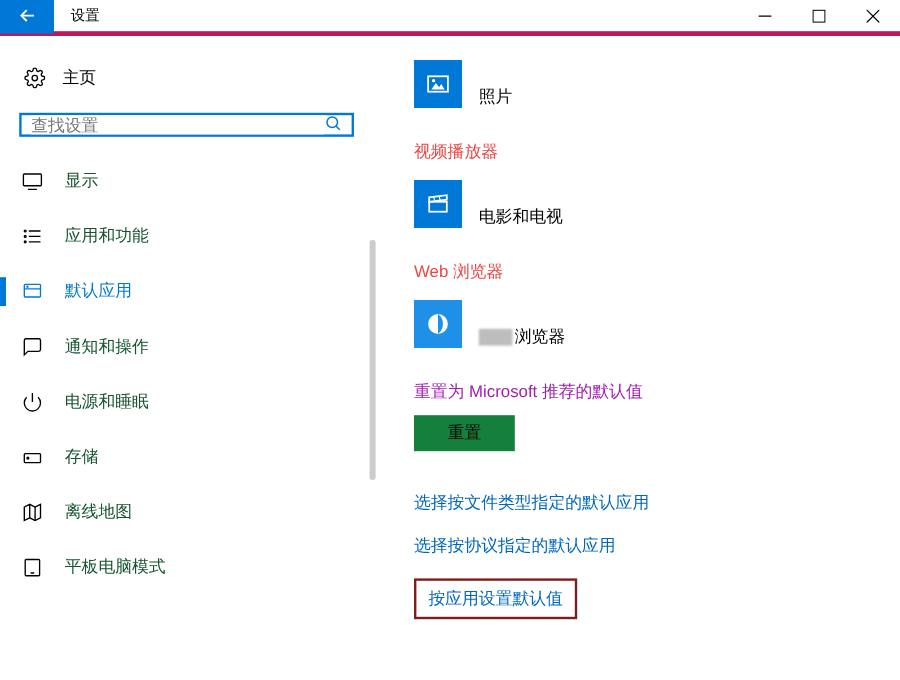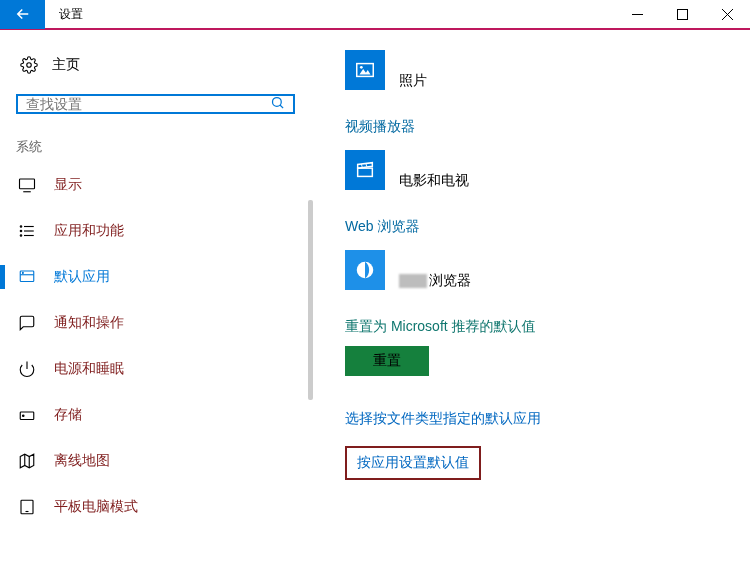--- a/index.html
+++ b/index.html
@@ -9,21 +9,21 @@
     background: #fff;
     width: 750px;
     height: 567px;
     overflow: hidden;
     position: relative;
   }
   .titlebar {
     height: 30px;
     display: flex;
     align-items: center;
-    border-bottom: 2px solid #be185d;
+    border-bottom: 4px solid #be185d;
   }
   .back-btn {
     width: 45px;
     height: 30px;
     background: #0078d7;
     color: #fff;
     display: flex;
     align-items: center;
     justify-content: center;
     font-size: 18px;
@@ -83,21 +83,21 @@
   .group-label {
     color: #666;
     font-size: 13px;
     padding: 10px 4px 6px;
   }
   .nav-item {
     display: flex;
     align-items: center;
     gap: 18px;
     padding: 14px 10px 14px 6px;
-    color: #7f1d1d;
+    color: #14532d;
     cursor: pointer;
   }
   .nav-item .ic {
     width: 18px;
     height: 18px;
     display: flex;
     align-items: center;
     justify-content: center;
     flex-shrink: 0;
   }
@@ -139,24 +139,24 @@
     background: #0078d7;
     display: flex;
     align-items: center;
     justify-content: center;
     color: #fff;
     flex-shrink: 0;
   }
   .app-tile svg { width: 22px; height: 22px; }
   .section-h {
     font-size: 14px;
-    color: #0369a1;
+    color: #ef4444;
     margin: 10px 0 14px;
   }
-  .reset-label { font-size: 14px; color: #0f766e; margin-top: 14px; margin-bottom: 10px;}
+  .reset-label { font-size: 14px; color: #a21caf; margin-top: 14px; margin-bottom: 10px;}
   .reset-btn {
     background: #15803d;
     border: none;
     padding: 6px 28px;
     font-size: 14px;
     font-family: inherit;
     cursor: pointer;
     margin-bottom: 24px;
   }
   .link {
@@ -223,21 +223,20 @@
     <div class="search-box">
       <input placeholder="查找设置" style="">
       <span class="search-ic">
         <svg width="15" height="15" viewBox="0 0 24 24" fill="none" stroke="#0078d7" stroke-width="2">
             <circle cx="11" cy="11" r="7"></circle>
             <line x1="21" y1="21" x2="16" y2="16"></line>
           </svg>
       </span>
     </div>
 
-    <div class="group-label">系统</div>
 
     <div class="nav-item">
       <span class="ic">
           <svg width="18" height="18" viewBox="0 0 24 24" fill="none" stroke="#000" stroke-width="1.5">
             <rect x="2" y="4" width="20" height="13" rx="1"></rect>
             <line x1="7" y1="21" x2="17" y2="21"></line>
           </svg>
         </span>
       <span>显示</span>
     </div>
@@ -353,17 +352,18 @@
             <path d="M12 3 C 18 7 18 17 12 21" fill="#1e90e8"></path>
           </svg>
       </div>
       <span><span class="blur-label"></span><span>浏览器</span></span>
     </div>
 
     <div class="reset-label">重置为 Microsoft 推荐的默认值</div>
     <button class="reset-btn">重置</button>
 
     <span class="link">选择按文件类型指定的默认应用</span>
+    <span class="link">选择按协议指定的默认应用</span>
     <span class="highlight-box">
       <span class="link" style="margin:0">按应用设置默认值</span>
     </span>
   </div>
 </div>
 
 </body></html>

